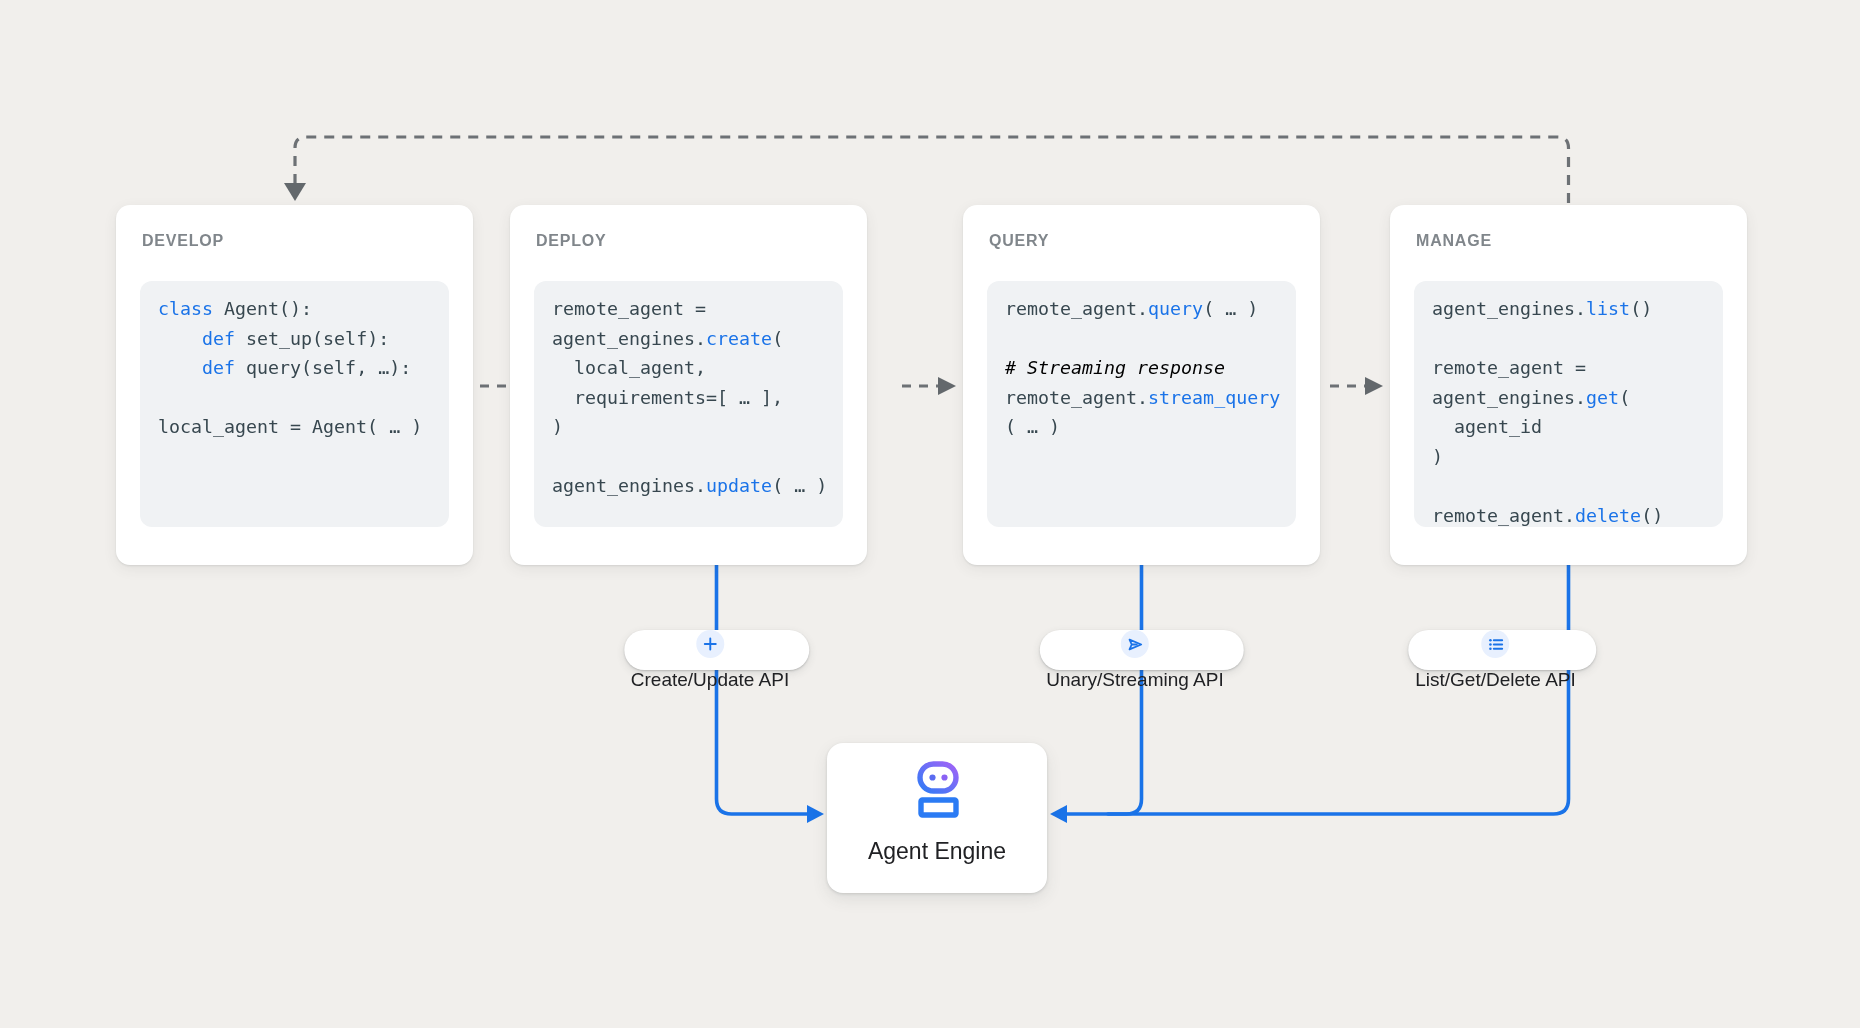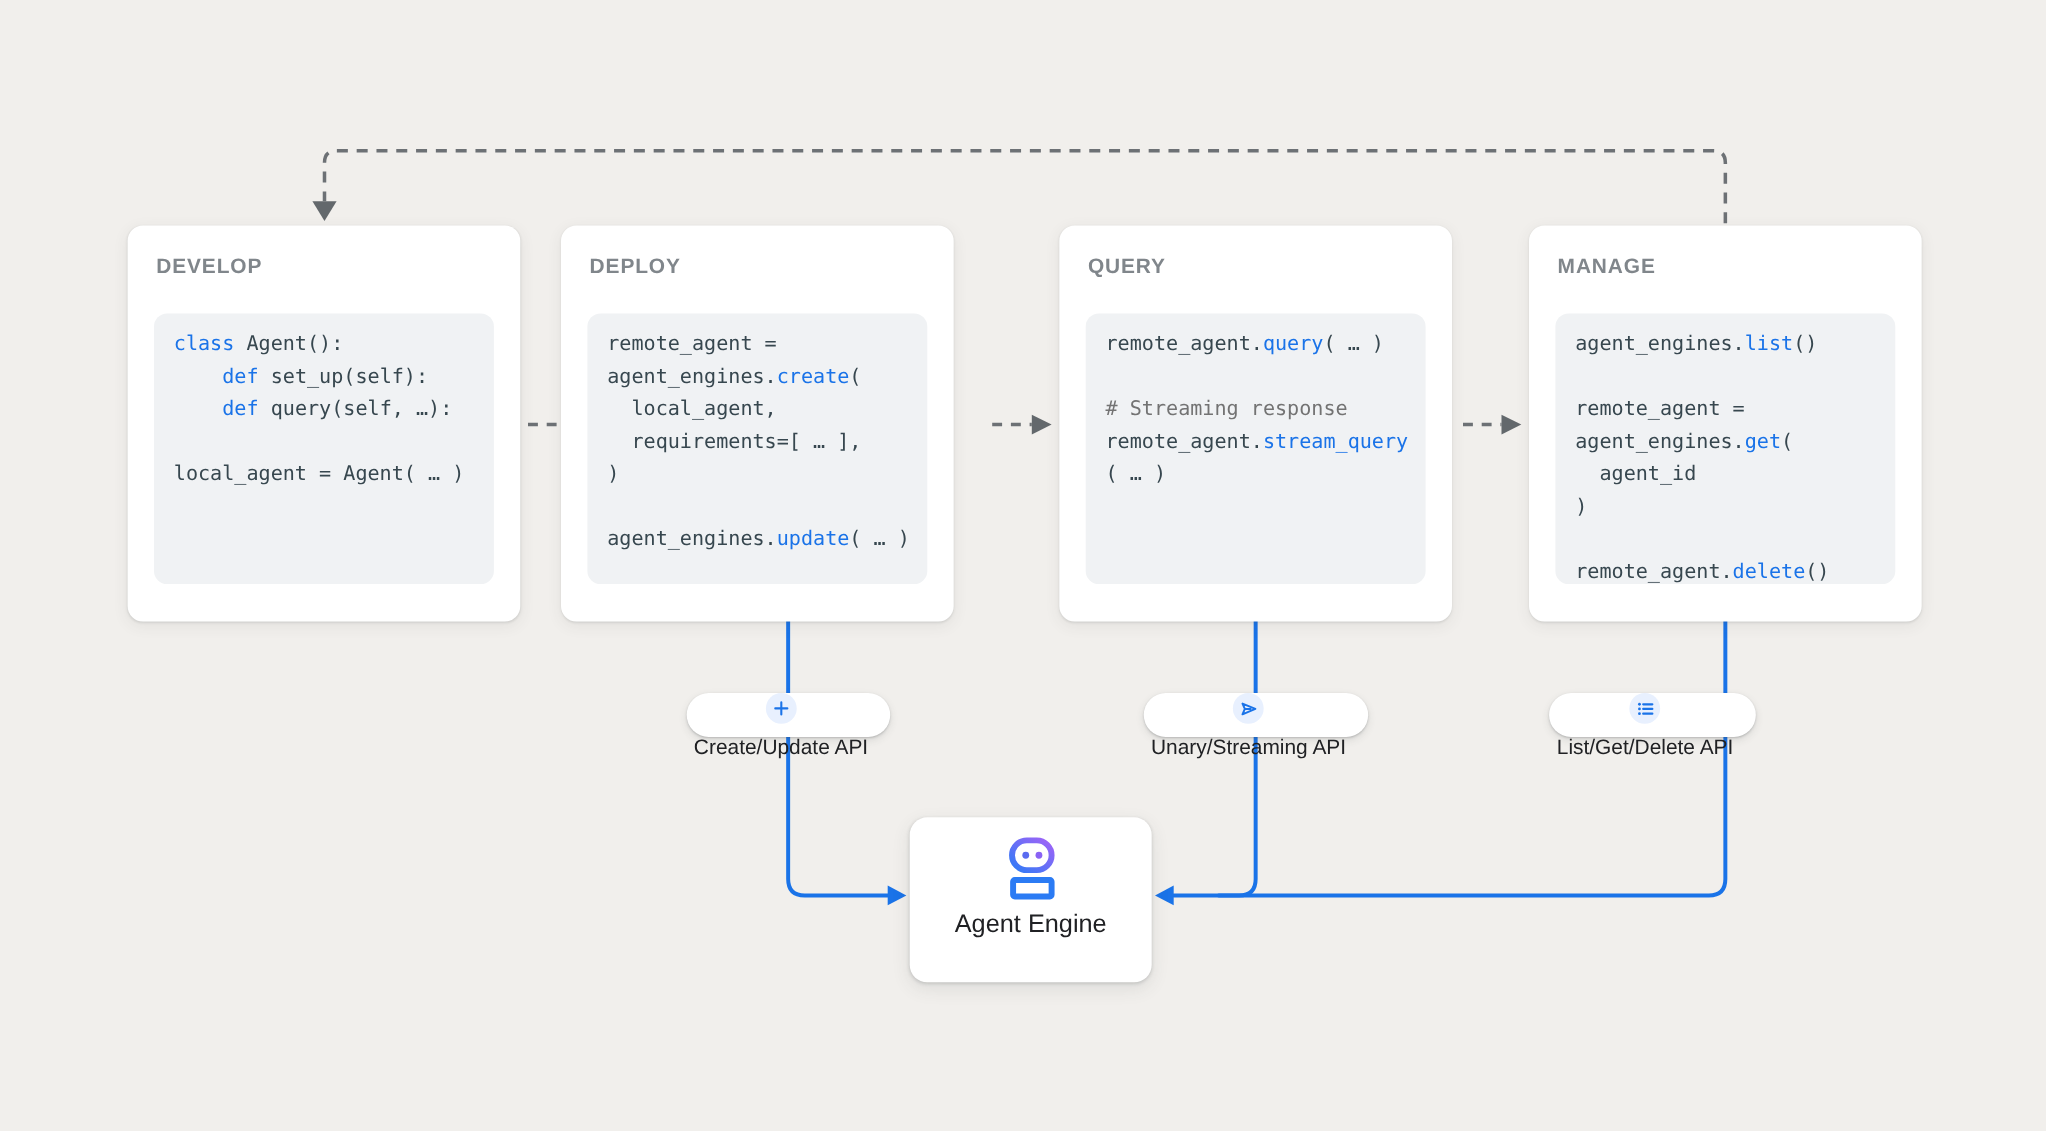--- a/index.html
+++ b/index.html
@@ -1,38 +1,38 @@
 <!DOCTYPE html>
 <html><head>
 <meta charset="utf-8">
 <style>
   html,body{margin:0;padding:0;background:#f1efec;}
   .stage{position:relative;width:1860px;height:1028px;background:#f1efec;overflow:hidden;
          font-family:"Liberation Sans",sans-serif;}
   .wires{position:absolute;left:0;top:0;z-index:1;}
   .card{position:absolute;top:205px;width:357px;height:360px;background:#ffffff;border-radius:14px;
         box-shadow:0 1px 2px rgba(60,64,67,.12),0 4px 14px rgba(60,64,67,.08);z-index:2;box-sizing:border-box;}
-  .card-title{margin:27px 26px 0;font-size:19px;font-weight:700;letter-spacing:.8px;color:#80868b;}
+  .card-title{margin:27px 26px 0;font-size:16px;font-weight:700;letter-spacing:.8px;color:#80868b;}
   .code{margin:31px 24px 0;height:246px;background:#f0f2f4;border-radius:12px;padding:13px 18px;
         box-sizing:border-box;font-family:"DejaVu Sans Mono",monospace;font-size:18.3px;line-height:29.5px;
         color:#37474f;overflow:hidden;}
   .code-line{white-space:pre;min-height:29.5px;}
   .code-line .kw,.code-line .fn{color:#1a73e8;}
-  .code-line .cm{color:#737373;}
+  .code-line .cm{color:#000000;font-style:italic;}
   .pill{position:absolute;top:630px;transform:translateX(-50%);height:40px;background:#ffffff;
         border-radius:999px;display:flex;align-items:center;gap:11px;padding:0 20px 0 7px;z-index:3;
         box-shadow:0 1px 2px rgba(60,64,67,.25),0 3px 8px rgba(60,64,67,.12);white-space:nowrap;flex-direction:column;}
   .pill-ic{width:28px;height:28px;border-radius:50%;background:#e8f0fe;display:flex;align-items:center;
            justify-content:center;flex:0 0 auto;}
   .pill-label{font-size:19px;color:#202124;font-weight:500;}
   .engine{position:absolute;left:827px;top:743px;width:220px;height:150px;background:#ffffff;border-radius:16px;
           box-shadow:0 1px 3px rgba(60,64,67,.18),0 6px 16px rgba(60,64,67,.10);z-index:3;
           display:flex;flex-direction:column;align-items:center;}
   .engine-icon{margin-top:15px;height:66px;display:flex;align-items:center;justify-content:center;}
-  .engine-label{margin-top:2px;font-size:23px;font-weight:500;color:#202124;}
+  .engine-label{margin-top:14px;font-size:23px;font-weight:500;color:#202124;}
 </style>
 </head>
 <body>
 
 <div class="stage">
 
   <svg class="wires" width="1860" height="1028" viewBox="0 0 1860 1028">
 
     <path d="M 1568.5 203 L 1568.5 148 Q 1568.5 137 1557.5 137 L 306 137 Q 295 137 295 148 L 295 183" fill="none" stroke="#6d7175" stroke-width="3.2" stroke-dasharray="10 8"></path>
     <polygon points="284,183 306,183 295,201" fill="#63686c"></polygon>

